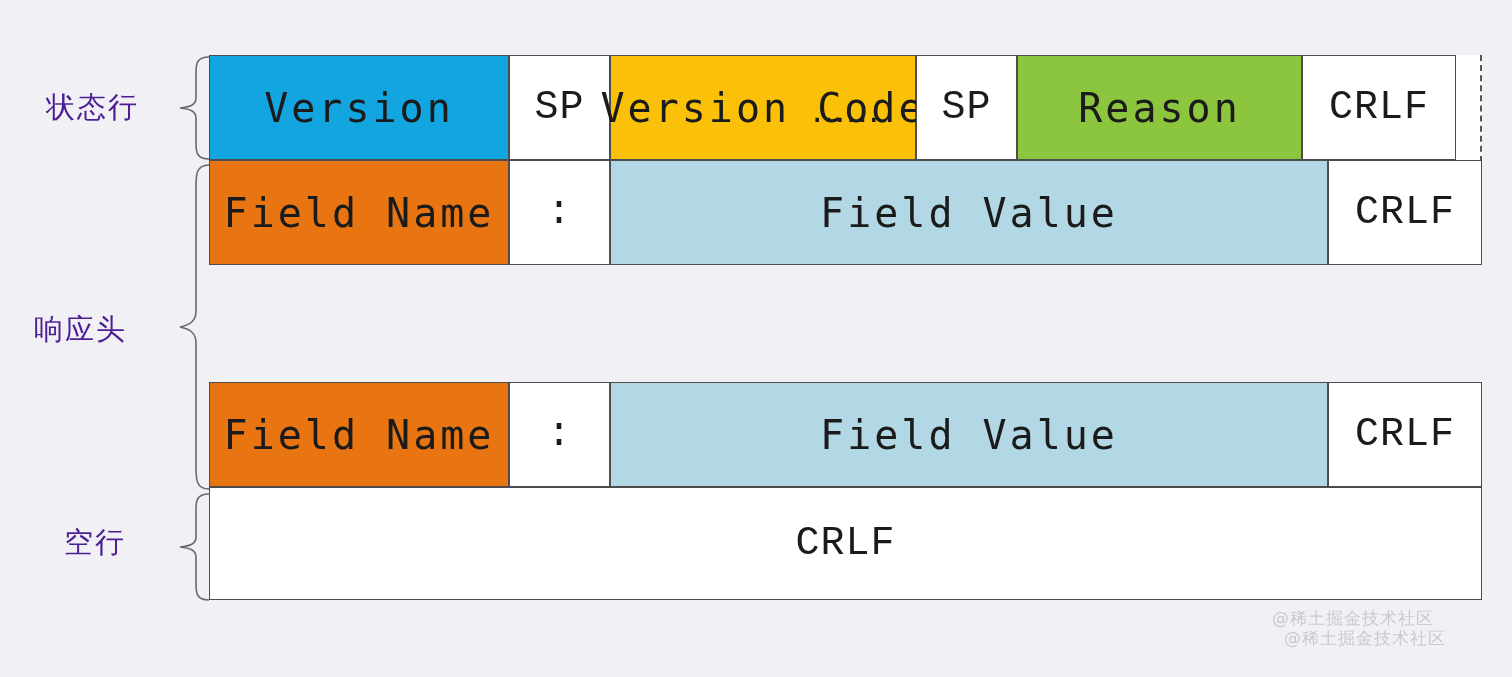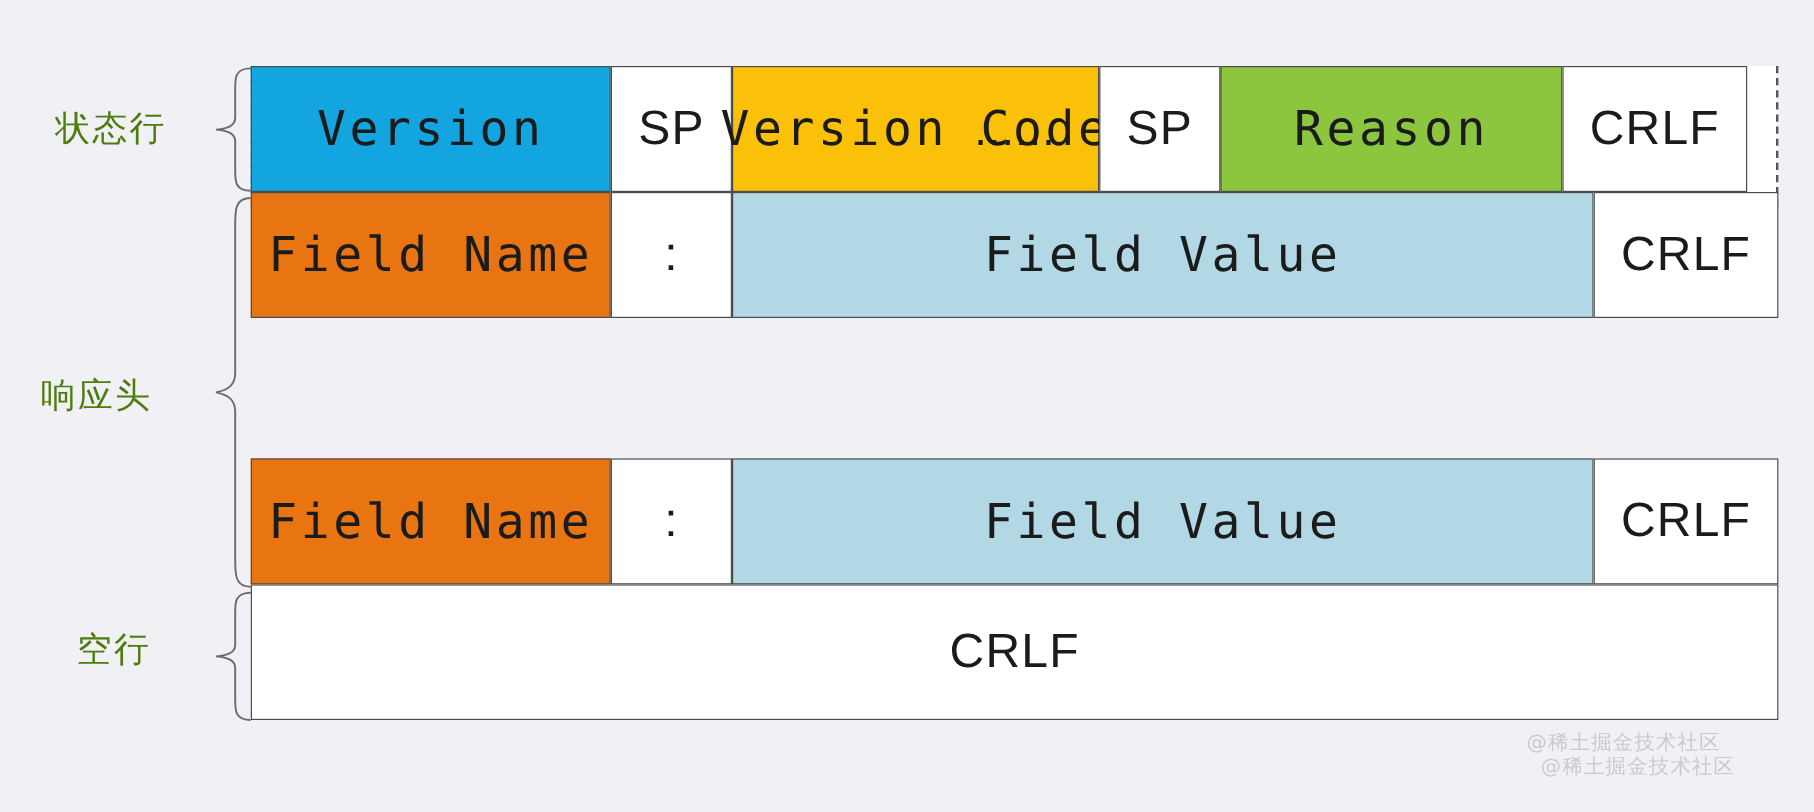--- a/index.html
+++ b/index.html
@@ -15,21 +15,21 @@
     background: #f1f0f4;
     overflow: hidden;
     font-family: "Liberation Serif", "DejaVu Serif", serif;
   }
 
   
   .sec-label {
     position: absolute;
     font-family: "DejaVu Sans", "Liberation Sans", sans-serif;
     font-size: 29px;
-    color: #4d7c0f;
+    color: #4c1d95;
     letter-spacing: 2px;
     white-space: nowrap;
     text-align: right;
     line-height: 1;
   }
   #label-status-line { left: 46px;  top: 93px; }
   #label-resp-head   { left: 34px;  top: 315px; }
   #label-blank-line  { left: 64px;  top: 528px; font-family: Liberation Serif, serif; }
 
   
@@ -59,21 +59,21 @@
     display: flex;
     align-items: center;
     justify-content: center;
     color: #1b1b1b;
     font-size: 40px;
     letter-spacing: 3px;
     white-space: nowrap;
     font-family: "DejaVu Sans Mono", "Liberation Mono", monospace;
   }
   .cell.serif {
-    font-family: Liberation Sans, sans-serif;
+    font-family: Liberation Mono, monospace;
     letter-spacing: 1px;
   }
   .cell.plain { background: #ffffff; }
 
   
   #row-status-line { top: 0; height: 105px; }
   #cell-version     { width: 300px; background: #12a5e0; }
   #cell-sp-1        { width: 101px; background: #ffffff; }
   #cell-status-code { width: 306px; background: #fbc108; }
   #cell-sp-2        { width: 101px; background: #ffffff; }

